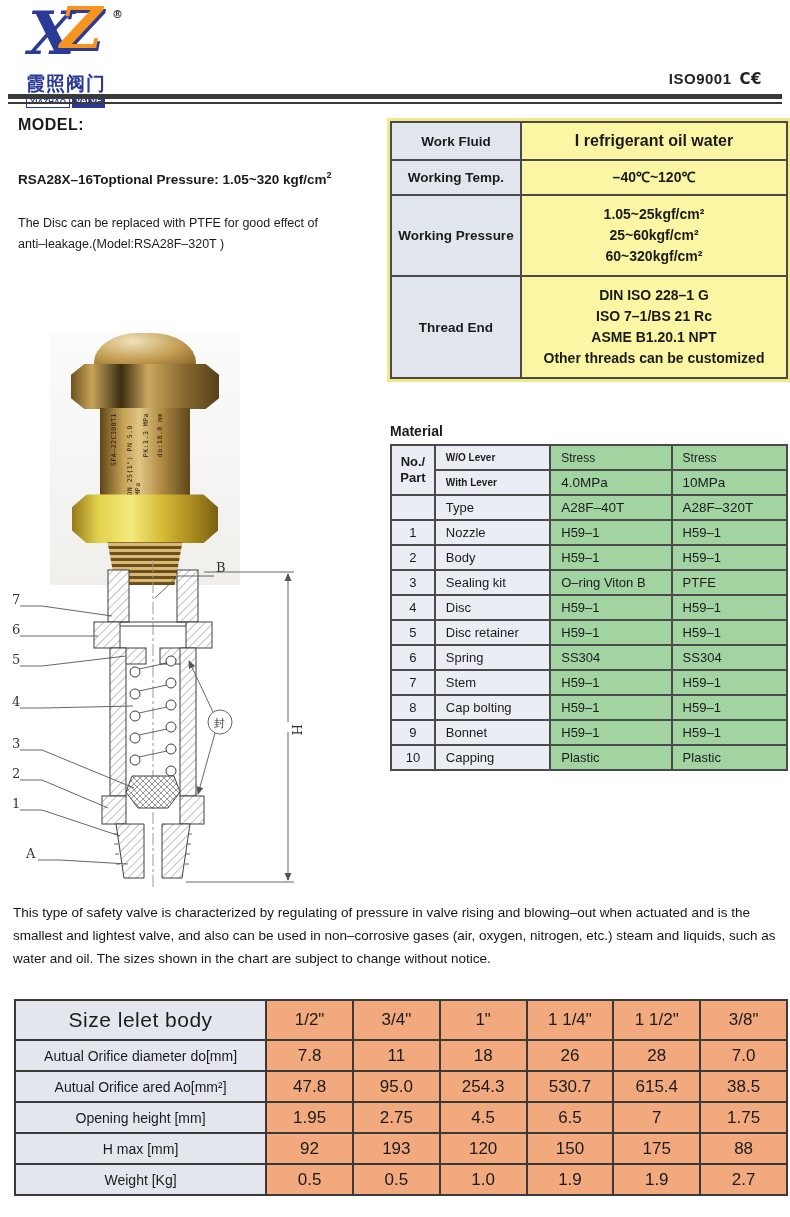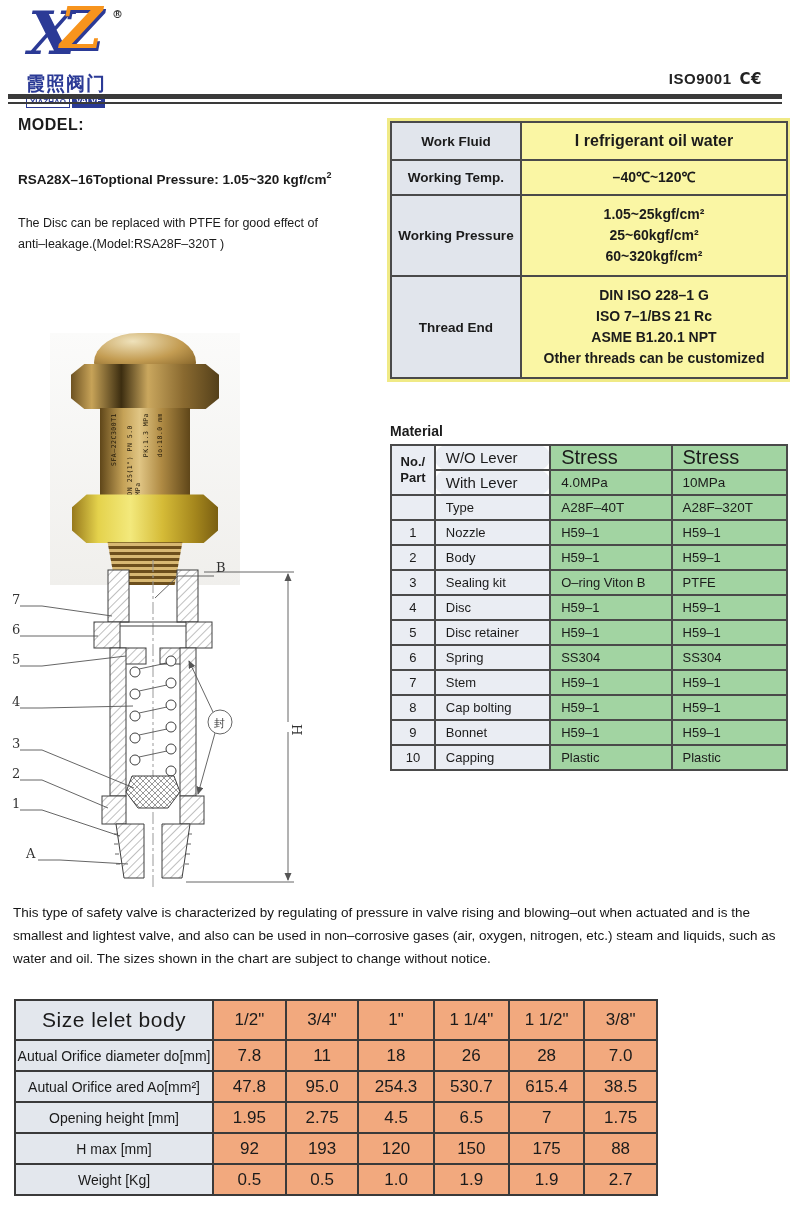--- a/index.html
+++ b/index.html
@@ -49,22 +49,22 @@
   
   .material-title{position:absolute; left:390px; top:423px; font-size:14px; font-weight:bold;}
   .material{position:absolute; left:390px; top:444px; width:398px; border-collapse:collapse;padding-left:16px;}
   .material td{border:2px solid #4a4a4a; height:25px; font-size:13px; vertical-align:middle;}
   .material .no{width:44px; text-align:center; background:#eaedf3;}
   .material .part{width:116px; padding-left:10px; background:#eaedf3;}
   .material .g{padding-left:10px; background:var(--material-green);}
   .material .ga{width:122px;}
   .material .gb{width:116px;}
   .material .corner{text-align:center; font-weight:bold; background:#eaedf3; white-space:pre-line; line-height:1.25;}
-  .material tr.h1 .part, .material tr.h2 .part{font-weight:normal; font-size:15px;border-radius:12px;}
-  .material tr.h1 .g{font-size:20px;}
+  .material tr.h1 .part, .material tr.h2 .part{font-weight:bold; font-size:10px;}
+  .material tr.h1 .g{font-size:12px;}
   .material tr.h2 .g, .material tr.h3 .g{font-size:13.5px;}
 
   
   .photo{position:absolute; left:50px; top:333px; width:190px; height:252px;
          background:linear-gradient(#fbfbfa,#f0efec); display:flex; flex-direction:column; align-items:center;}
   .dome{width:102px; height:34px; border-radius:51px 51px 5px 5px / 34px 34px 4px 4px;
         background:radial-gradient(ellipse at 38% 25%, #efe2bb, #c39c52 55%, #8a682c 95%);}
   .hex1{width:148px; height:46px; margin-top:-2px;
         clip-path:polygon(0 24%,9% 0,91% 0,100% 24%,100% 76%,91% 100%,9% 100%,0 76%);
         background:linear-gradient(90deg,#6d5222 0%,#c7a358 14%,#3c2d10 34%,#caa75e 52%,#8a6a30 76%,#54401a 100%);}
@@ -80,21 +80,21 @@
         clip-path:polygon(2% 0,98% 0,88% 100%,12% 100%);
         background:repeating-linear-gradient(0deg,#6d4f1d 0 3px,#d8b873 3px 6px);}
 
   
   .drawing{position:absolute; left:8px; top:556px; width:300px; height:338px;}
 
   
   .description{position:absolute; left:13px; top:901px; width:766px; font-size:13.5px; line-height:1.72; color:#151515;}
 
   
-  .size{position:absolute; left:14px; top:999px; width:644px; border-collapse:collapse;}
+  .size{position:absolute; left:14px; top:999px; width:774px; border-collapse:collapse;}
   .size td{border:2px solid #3a3a3a; text-align:center; vertical-align:middle; height:31px;}
   .size .lbl{width:252px; background:#e3e7ed; font-size:14px;}
   .size .d{background:var(--size-salmon); font-size:17px; width:87px;}
   .size tr.head td{height:40px;}
   .size tr.head .lbl{font-size:21px; letter-spacing:.5px;}
   .size tr.head .d{font-size:17px;}
 </style>
 </head>
 <body>
 

